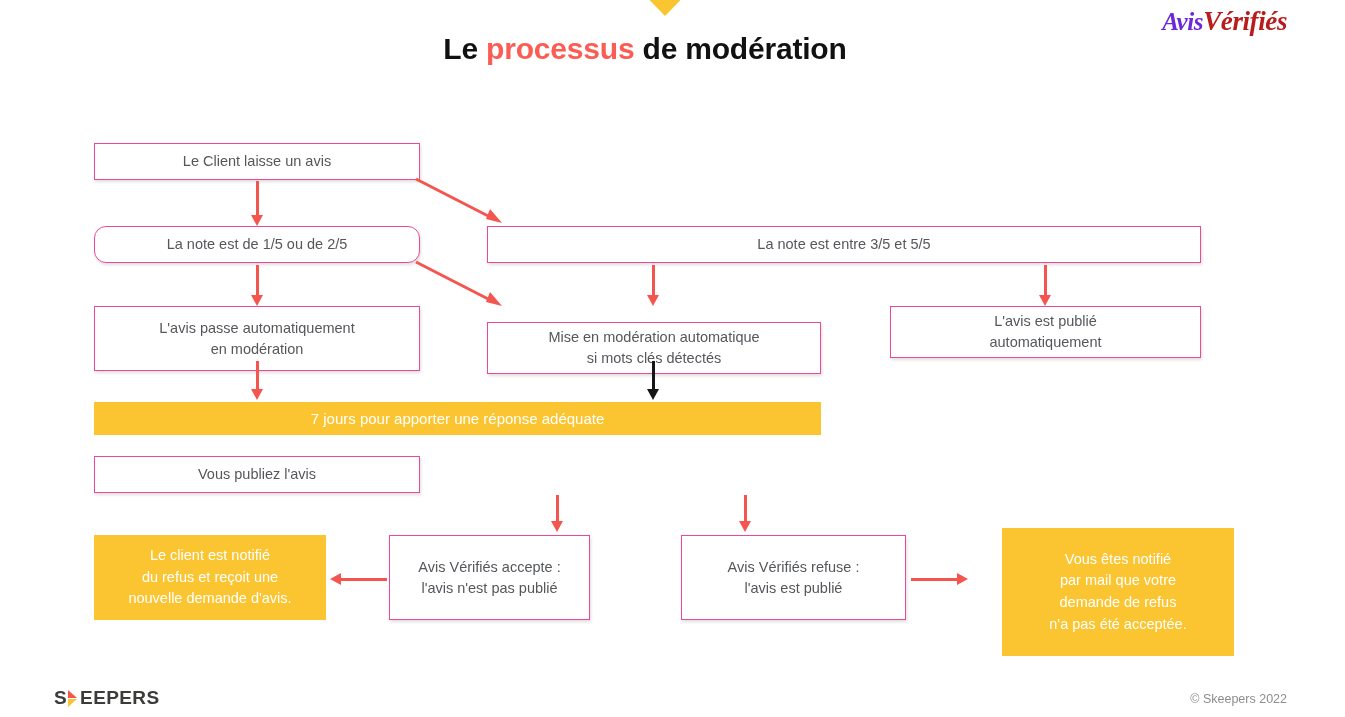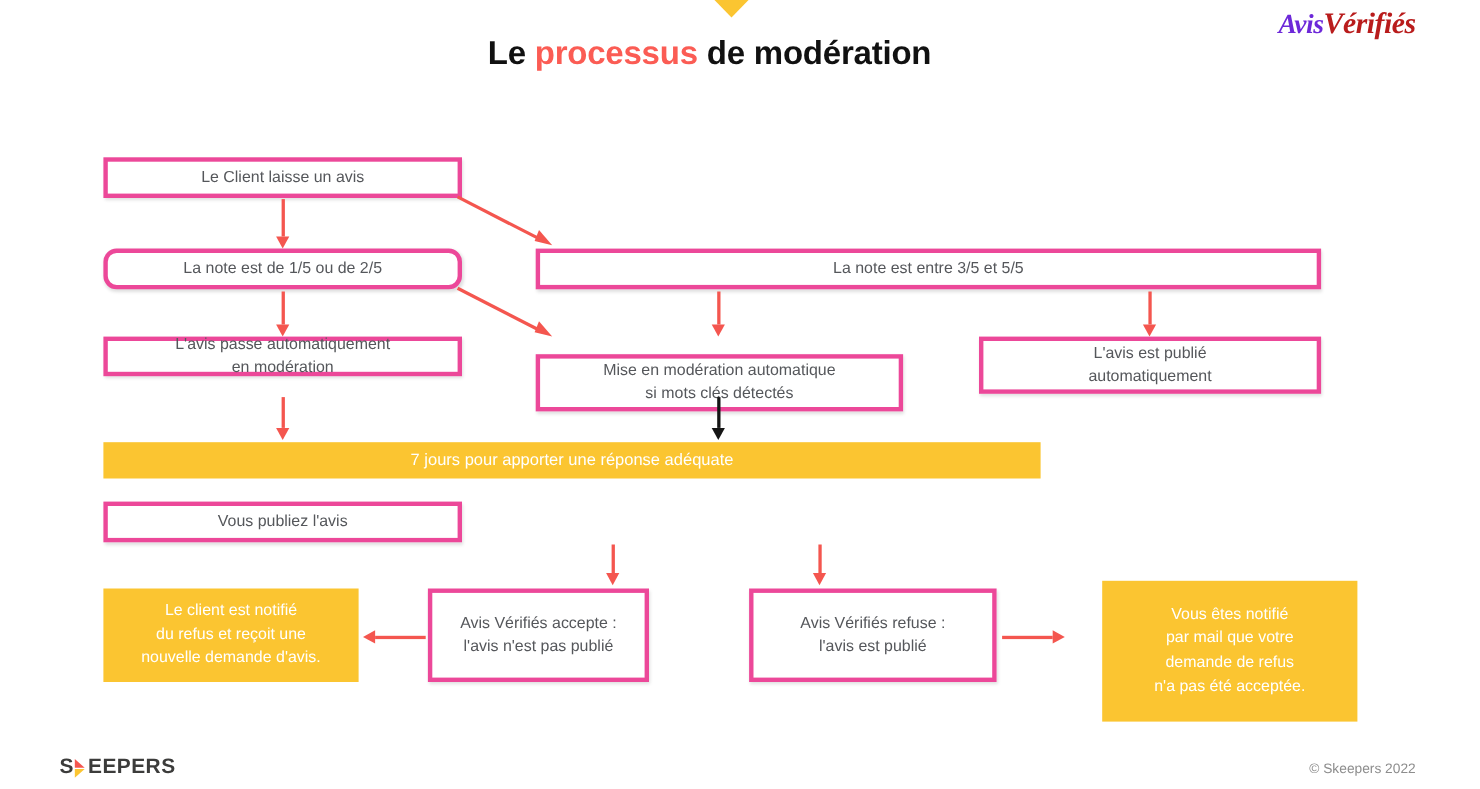--- a/index.html
+++ b/index.html
@@ -58,21 +58,21 @@
     font-weight: bold;
     color: #111111;
     letter-spacing: -0.2px;
   }
   .slide-title .hl { color: #fb5c54; }
 
   
   .node {
     position: absolute;
     background: #ffffff;
-    border: 4px solid #ec4899;
+    border: 1px solid #ec4899;
     box-shadow: 1px 2px 3px rgba(0,0,0,0.13);
     display: flex;
     align-items: center;
     justify-content: center;
     text-align: center;
     color: #55575b;
     font-size: 14.5px;
     line-height: 1.42;
     padding: 4px 6px;
   }
@@ -200,30 +200,30 @@
   <div class="slide-title">
     <span>Le </span><span class="hl">processus</span><span> de modération</span>
   </div>
 
   <div class="node" style="left:94px; top:143px; width:326px; height:37px;">Le Client laisse un avis</div>
 
   <div class="node" style="left:94px; top:226px; width:326px; height:37px;border-radius:12px;">La note est de 1/5 ou de 2/5</div>
 
   <div class="node" style="left:487px; top:226px; width:714px; height:37px;">La note est entre 3/5 et 5/5</div>
 
-  <div class="node" style="left:94px; top:306px; width:326px; height:36px; white-space:pre-line;">L'avis passe automatiquement
+  <div class="node" style="left:94px; top:306px; width:326px; height:65px; white-space:pre-line;">L'avis passe automatiquement
 en modération</div>
 
   <div class="node" style="left:487px; top:306px; width:334px; height:52px; white-space:pre-line;margin-top:16px;">Mise en modération automatique
 si mots clés détectés</div>
 
   <div class="node" style="left:890px; top:306px; width:311px; height:52px; white-space:pre-line;">L'avis est publié
 automatiquement</div>
 
-  <div class="node accent wide" style="left:94px; top:402px; width:852px; height:33px;">7 jours pour apporter une réponse adéquate</div>
+  <div class="node accent wide" style="left:94px; top:402px; width:727px; height:33px;">7 jours pour apporter une réponse adéquate</div>
 
   <div class="node" style="left:94px; top:456px; width:326px; height:37px;">Vous publiez l'avis</div>
 
 
   <div class="node accent" style="left:94px; top:535px; width:232px; height:85px; white-space:pre-line; line-height:1.5;">Le client est notifié
 du refus et reçoit une
 nouvelle demande d'avis.</div>
 
   <div class="node" style="left:389px; top:535px; width:201px; height:85px; white-space:pre-line;">Avis Vérifiés accepte :
 l'avis n'est pas publié</div>

